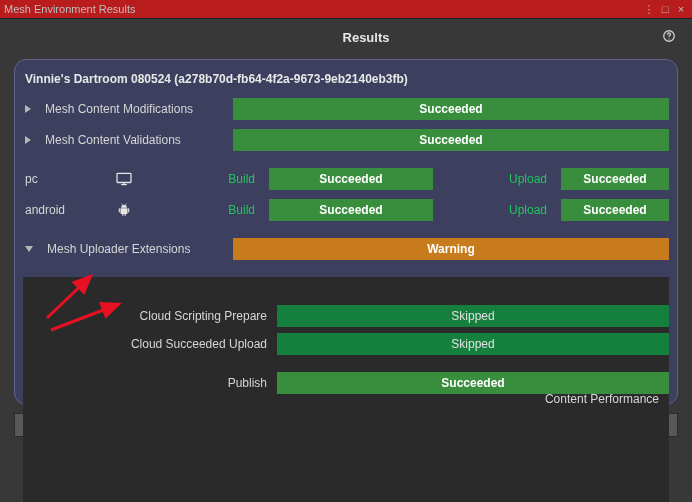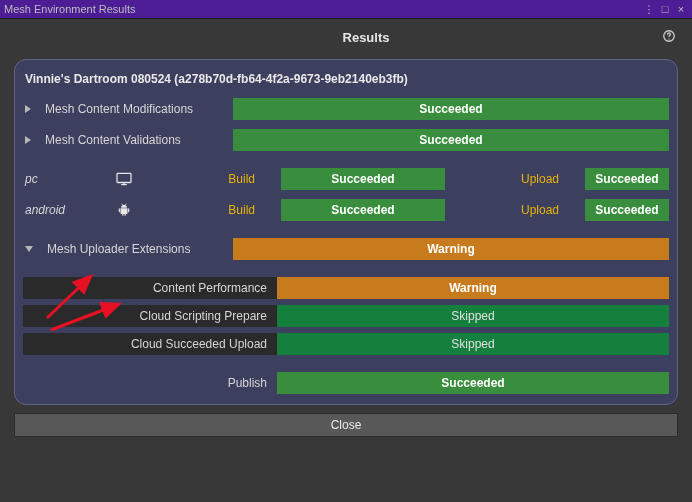--- a/index.html
+++ b/index.html
@@ -10,21 +10,21 @@
     background: #383838;
     font-family: "Segoe UI", Arial, sans-serif;
     font-size: 12px;
     color: #c8c8c8;
     overflow: hidden;
   }
 
   
   .titlebar {
     height: 18px;
-    background: #4c1d95;
+    background: #b91c1c;
     display: flex;
     align-items: center;
     padding: 0 4px;
     color: #bdbdbd;
     font-size: 11px;
     border-bottom: 1px solid #1f1f1f;
   }
   .titlebar .spacer { flex: 1; }
   .titlebar .win-icon {
     width: 14px;
@@ -144,37 +144,36 @@
     align-items: stretch;
     height: 22px;
     margin-bottom: 9px;
   }
   .plat-name {
     flex: 0 0 90px;
     display: flex;
     align-items: center;
     color: #d6d6d6;
     padding-left: 2px;
-    font-style: italic;
   }
   .plat-icon {
     flex: 0 0 34px;
     display: flex;
     align-items: center;
     justify-content: flex-start;
     color: #e6e6e6;
   }
   .plat-icon svg { width: 18px; height: 14px; }
   .plat-lbl {
     flex: 0 0 106px;
     display: flex;
     align-items: center;
     justify-content: flex-end;
-    padding-right: 26px;
-    color: #eab308;
+    padding-right: 14px;
+    color: #22c55e;
   }
   .plat-status {
     flex: 0 0 164px;
     display: flex;
     align-items: center;
     justify-content: center;
     font-weight: 600;
     color: #fff;
   }
   .plat-status.green { background: #388e3c; }
@@ -289,21 +288,21 @@
     <div class="row">
       <div class="lbl-col">
         <span class="tri tri-down"></span>
         <span>Mesh Uploader Extensions</span>
       </div>
       <div class="status orange">Warning</div>
     </div>
 
     <div class="spacer-row"></div>
 
-    <div class="row" style="margin-bottom:6px;">
+    <div class="row" style="margin-bottom:6px;flex-direction:column;">
       <div class="lbl-right-sub">Content Performance</div>
       <div class="status orange">Warning</div>
     </div>
 
     <div class="row" style="margin-bottom:6px;">
       <div class="lbl-right-sub">Cloud Scripting Prepare</div>
       <div class="status grey">Skipped</div>
     </div>
 
     <div class="row">

